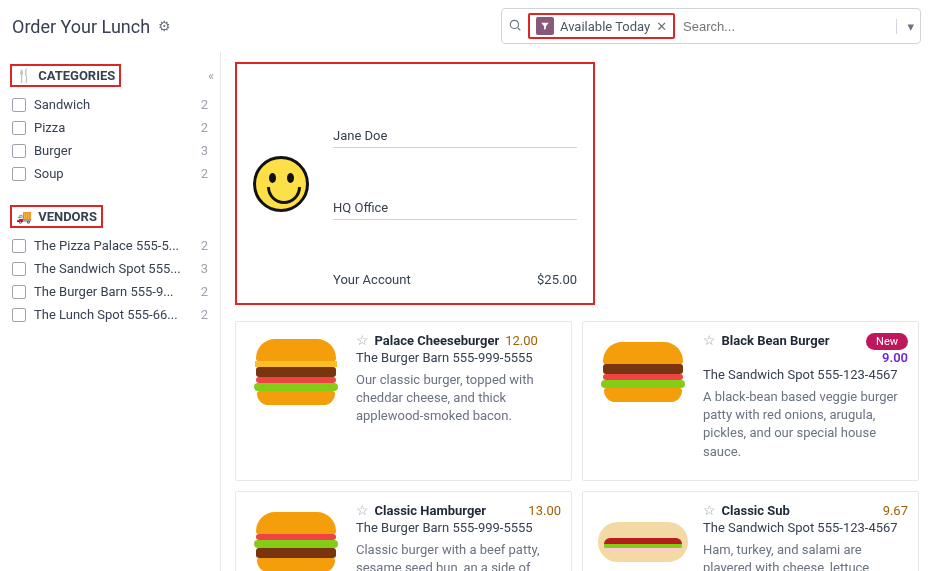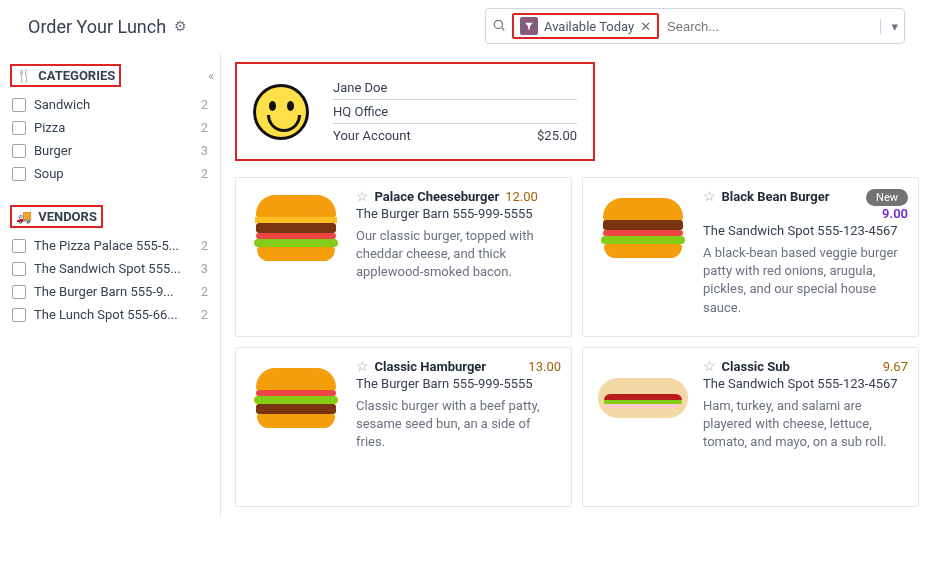--- a/index.html
+++ b/index.html
@@ -7,21 +7,21 @@
     margin: 0;
     font-family: -apple-system, BlinkMacSystemFont, "Segoe UI", Roboto, sans-serif;
     font-size: 13px;
     color: #374151;
     background: #fff;
     width: 933px;
   }
   .header {
     display: flex;
     align-items: center;
-    padding: 8px 28px;
+    padding: 8px 12px;
     gap: 10px;
   }
   .title {
     font-size: 18px;
     color: #374151;
     display: flex;
     align-items: center;
     gap: 8px;
   }
   .gear { color: #6b7280; font-size: 14px; cursor: pointer; }
@@ -152,20 +152,21 @@
     border-radius: 0 0 20px 20px;
     background: transparent;
     top: 28px; left: 11px;
   }
   .account-rows { flex: 1; }
   .account-row {
     padding: 4px 0;
     border-bottom: 1px solid #d1d5db;
     display: flex;
     justify-content: space-between;
+    margin-top: 48px;
   }
   .account-row:last-child { border-bottom: none; }
   .cards {
     display: grid;
     grid-template-columns: 1fr 1fr;
     gap: 10px;
   }
   .card {
     border: 1px solid #e5e7eb;
     border-radius: 2px;
@@ -211,21 +212,21 @@
   .card-head {
     display: flex;
     align-items: baseline;
     gap: 6px;
   }
   .star { color: #9ca3af; cursor: pointer; font-size: 14px; }
   .card-name { font-weight: 700; color: #1f2937; }
   .card-price { margin-left: auto; color: #a16207; font-weight: 400; }
   .card-price.tight { margin-left: 0; }
   .badge-new {
-    background: #737373;
+    background: #be185d;
     color: #fff;
     font-size: 11px;
     padding: 2px 10px;
     border-radius: 10px;
     margin-left: auto;
   }
   .card-vendor { color: #374151; margin: 2px 0 6px; }
   .card-desc { color: #6b7280; line-height: 1.4; }
   .price-under { color: #6d28d9; font-weight: 600; text-align: right; }
 </style>

